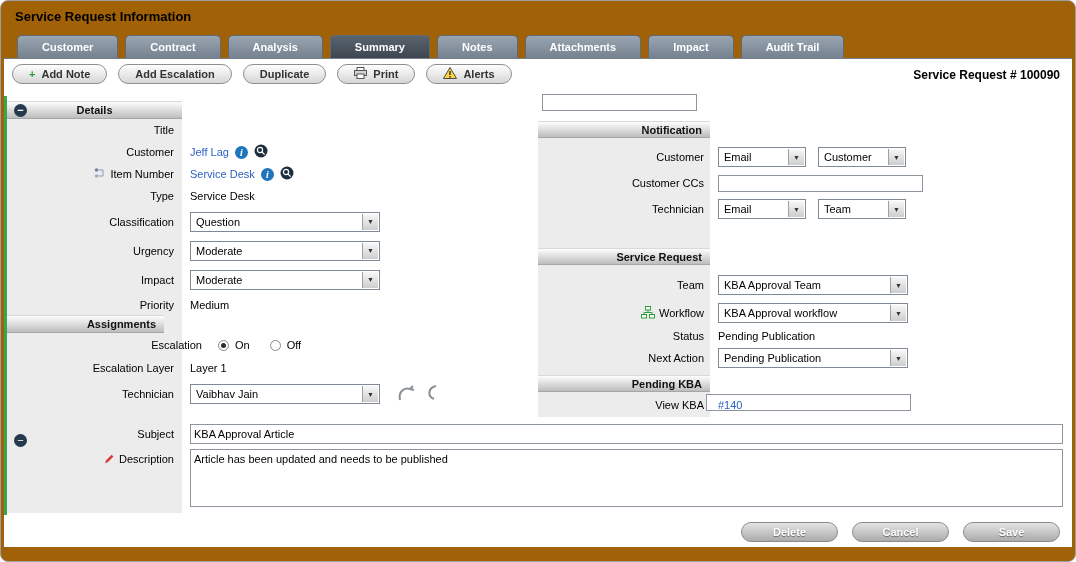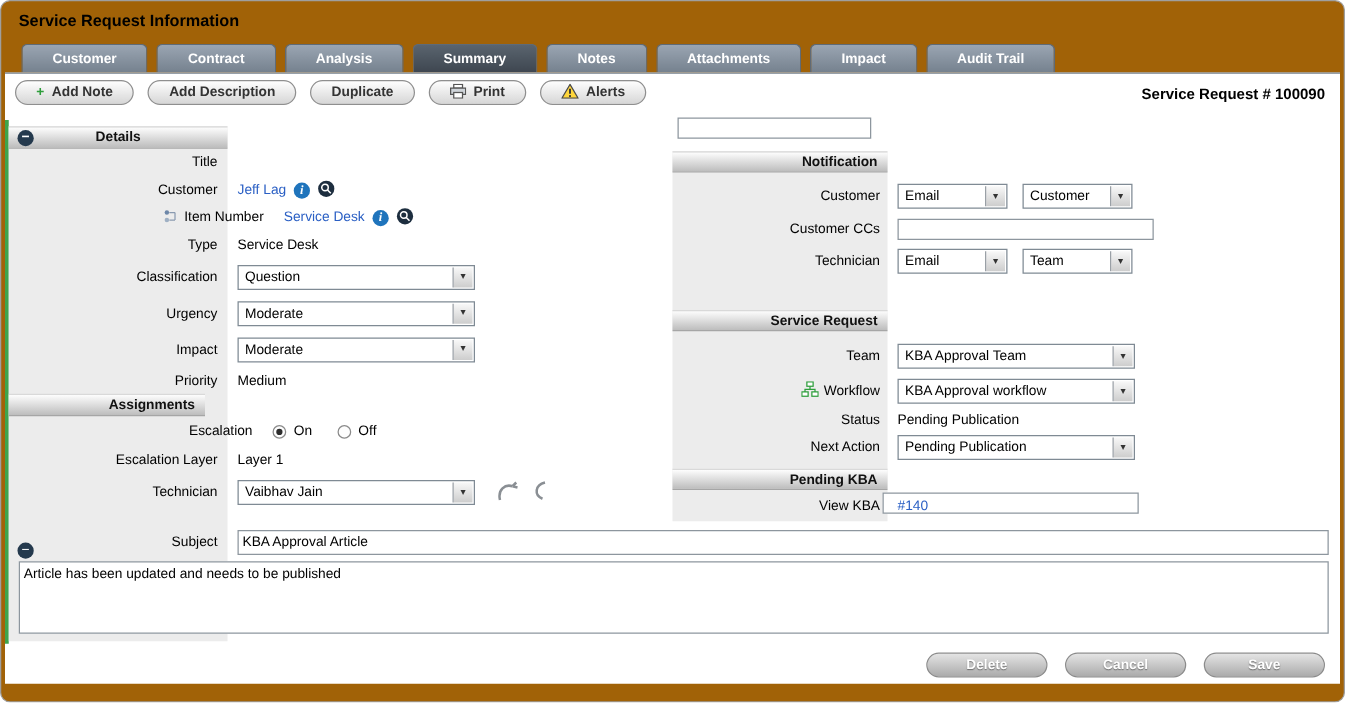--- a/index.html
+++ b/index.html
@@ -81,21 +81,21 @@
   </div>
 
   <div class="content">
 
     <div class="toolbar">
       <div class="tbtn">
         <span style="color:#2f9e3c;font-weight:bold;">+</span>
         <span>Add Note</span>
       </div>
       <div class="tbtn">
-        <span>Add Description</span>
+        <span>Add Escalation</span>
       </div>
       <div class="tbtn">
         <span>Duplicate</span>
       </div>
       <div class="tbtn">
         <span><svg width="13" height="12" viewBox="0 0 13 12">
               <rect x="3" y="0.5" width="7" height="3" fill="#fff" stroke="#555"></rect>
               <rect x="0.5" y="3.5" width="12" height="5" fill="#cfd4d9" stroke="#555"></rect>
               <rect x="3" y="7" width="7" height="4.5" fill="#fff" stroke="#555"></rect>
             </svg></span>
@@ -133,21 +133,21 @@
           <a class="lnk">Jeff Lag</a>
           <span class="circle-i">i</span>
           <span><svg width="14" height="14" viewBox="0 0 14 14">
                 <circle cx="7" cy="7" r="6.5" fill="#1d2e3f"></circle>
                 <circle cx="6" cy="6" r="2.6" fill="none" stroke="#fff" stroke-width="1.2"></circle>
                 <line x1="8" y1="8" x2="10.6" y2="10.6" stroke="#fff" stroke-width="1.3"></line>
               </svg></span>
         </div>
       </div>
 
-      <div class="row" style="height:22px;padding-left:37px;">
+      <div class="row" style="height:22px;">
         <div class="lbl">
           <span><svg width="12" height="12" viewBox="0 0 12 12">
                 <circle cx="2.5" cy="3" r="1.8" fill="#6d87a8"></circle>
                 <circle cx="2.5" cy="9" r="1.8" fill="#9fb0c4"></circle>
                 <path d="M4.5 3 H9 M4.5 9 H9 M9 3 V9" stroke="#8a9ab0" fill="none"></path>
               </svg></span>
           <span>Item Number</span>
         </div>
         <div class="fld">
           <a class="lnk">Service Desk</a>
@@ -252,20 +252,26 @@
         <div class="lbl" style="position:relative;">
           <span class="minus-icon" style="position:absolute;left:7px;top:6px;">−</span>
           <span>Subject</span>
         </div>
         <div class="fld" style="padding-right:2px;">
           <input class="txt" style="width: 100%; height: 20px;" value="KBA Approval Article">
         </div>
       </div>
 
       <div class="row" style="height:64px;align-items:flex-start;padding-top:2px;">
+        <div class="lbl" style="align-items:flex-start;padding-top:4px;">
+          <span><svg width="12" height="12" viewBox="0 0 12 12">
+                <path d="M2 10.5 L3.2 7.2 L8.6 1.8 L10.4 3.6 L5 9 Z" fill="#d23b2f"></path>
+              </svg></span>
+          <span>Description</span>
+        </div>
         <div class="fld" style="padding-right:2px;align-items:flex-start;">
           <textarea class="txt" style="width: 100%; height: 58px; resize: none; padding: 3px;">Article has been updated and needs to be published</textarea>
         </div>
       </div>
     </div>
 
     <div class="form-right">
       <input class="txt" style="width: 155px; margin-left: 4px; display: block;">
 
       <div class="hdr r" style="width:172px;height:17px;margin-top:10px;margin-bottom:6px;">

